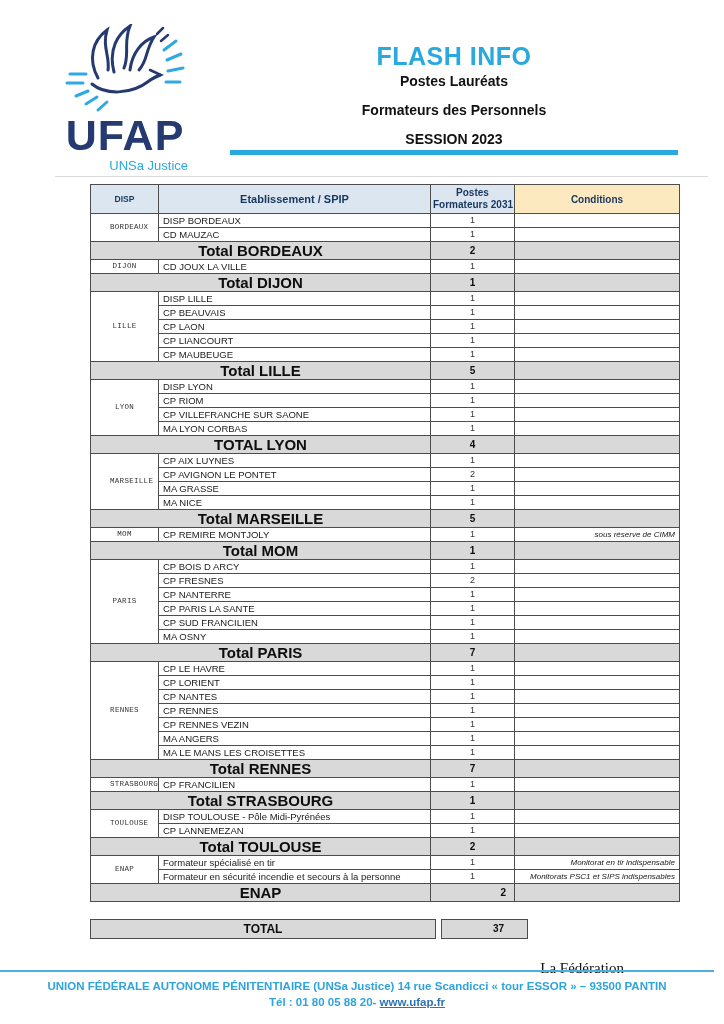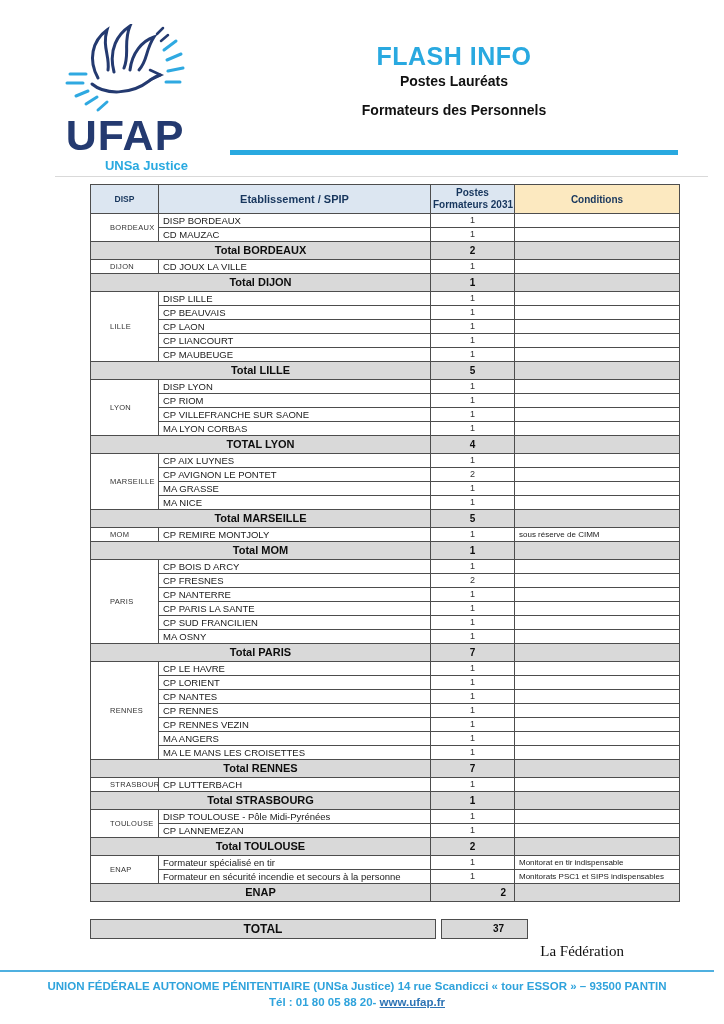--- a/index.html
+++ b/index.html
@@ -8,21 +8,21 @@
     background:#ffffff; overflow:hidden;
     font-family:"Liberation Sans", sans-serif; color:#222;
   }
 
   
   .header-area { position:relative; height:184px; }
 
   .logo { position:absolute; left:60px; top:24px; width:130px; text-align:center; }
   .logo svg { display:block; margin:0 auto; }
   .logo-word { font-size:43px; font-weight:bold; color:var(--brand-navy,#243a70); line-height:0.9; letter-spacing:1px; }
-  .logo-sub  { font-size:13px; font-weight:bold; color:var(--brand-cyan,#2fa9e1); text-align:right; padding-right:2px; margin-top:3px; }
+  .logo-sub  { font-size:13px; font-weight:normal; color:var(--brand-cyan,#2fa9e1); text-align:right; padding-right:2px; margin-top:3px; }
 
   .titleblock { position:absolute; left:230px; top:34px; width:448px; height:122px; text-align:center; }
   .flash-title { position:absolute; top:8px; left:0; right:0; font-size:25px; font-weight:bold; letter-spacing:0.5px; color:var(--brand-cyan,#29a9e0); }
   .subtitle1 { position:absolute; top:39px;  left:0; right:0; font-size:14px; font-weight:bold; color:#111; }
   .subtitle2 { position:absolute; top:68px;  left:0; right:0; font-size:14px; font-weight:bold; color:#111; }
   .subtitle3 { position:absolute; top:97px;  left:0; right:0; font-size:14px; font-weight:bold; color:#111; }
   .bluebar   { position:absolute; top:116px; left:0; right:0; height:5px; background:var(--brand-cyan,#29a9e0); }
 
   .faint-rule { position:absolute; left:55px; top:176px; width:653px; height:1px; background:#d9d9d9; }
 
@@ -30,44 +30,44 @@
   table.main { margin-left:90px; width:589px; border-collapse:collapse; table-layout:fixed; }
   table.main th, table.main td { border:1px solid #4d4d4d; overflow:hidden; white-space:nowrap; }
 
   thead th { background:var(--header-fill,#dce6f1); color:#17365d; font-weight:bold; vertical-align:middle; height:26px; padding:1px 2px; }
   th.c-disp   { font-size:8.5px; }
   th.c-etab   { font-size:11px; }
   th.c-postes { font-size:10px; line-height:12px; }
   th.c-cond   { font-size:10px; background:var(--conditions-fill,#fce9c0); }
 
   .data-row td { height:13px; line-height:13px; font-size:9.5px; padding:0 4px; background:#fff; }
-  td.disp-cell  { font-size:7.5px; color:#333; letter-spacing:0.3px; padding:0 19px; }
+  td.disp-cell  { font-size:7.5px; color:#333; text-align:center; letter-spacing:0.3px; padding:0 19px;font-family:Liberation Mono, monospace; }
   td.etab-cell  { text-align:left; color:#1a1a1a; }
   td.postes-cell{ text-align:center; font-size:9px; color:#333; }
-  td.cond-cell  { text-align:left; font-size:8px; color:#1a1a1a; }
+  td.cond-cell  { text-align:right; font-size:8px; font-style:italic; color:#1a1a1a; }
 
   .total-row td { height:15px; line-height:15px; background:var(--total-fill,#d9d9d9); }
-  td.total-label { text-align:center; font-size:11px; font-weight:bold; color:#0d0d0d;margin-left:28px; }
+  td.total-label { text-align:center; font-size:15px; font-weight:bold; color:#0d0d0d;margin-left:28px; }
   td.total-value { text-align:center; font-size:10px; font-weight:bold; color:#0d0d0d; }
   td.total-value.right { text-align:right; padding-right:8px; }
 
   
   .grand-total { margin:17px 0 0 90px; display:flex; }
   .gt-label {
     width:344px; height:18px; line-height:18px; background:var(--total-fill,#d9d9d9);
     border:1.5px solid #4d4d4d; text-align:center; font-size:12px; font-weight:bold; color:#0d0d0d;
   }
   .gt-gap { width:5px; }
   .gt-value {
     width:62px; height:18px; line-height:18px; background:var(--total-fill,#d9d9d9);
     border:1.5px solid #4d4d4d; text-align:right; padding-right:23px; font-size:10px; font-weight:bold; color:#0d0d0d;
   }
 
   
-  .signature { margin-top:4px; text-align:right; padding-right:100px;
+  .signature { margin-top:21px; text-align:right; padding-right:100px;
     font-family:"Liberation Serif", serif; font-size:15px; color:#111; }
 
   .footer { position:absolute; left:0; right:10px; top:970px; }
   .footer-rule { height:2px; background:#4fb0e0; }
   .footer-line1 { margin-top:8px; text-align:center; font-size:11.5px; font-weight:bold; color:var(--footer-blue,#2fa3dc); }
   .footer-line2 { margin-top:4px; text-align:center; font-size:11.5px; font-weight:bold; color:var(--footer-blue,#2fa3dc); }
   .footer-link { color:var(--link-blue,#2e74b5); text-decoration:underline; cursor:pointer; }
 </style>
 </head>
 <body>
@@ -102,20 +102,21 @@
         </g>
       </svg>
       <div class="logo-word">UFAP</div>
       <div class="logo-sub">UNSa Justice</div>
     </div>
 
     <div class="titleblock">
       <div class="flash-title">FLASH INFO</div>
       <div class="subtitle1">Postes Lauréats</div>
       <div class="subtitle2">Formateurs des Personnels</div>
+      <div class="subtitle3">SESSION 2023</div>
       <div class="bluebar"></div>
     </div>
 
     <div class="faint-rule"></div>
   </div>
 
   <table class="main">
     <colgroup>
         <col style="width:68px">
         <col style="width:272px">
@@ -324,21 +325,21 @@
           <td class="postes-cell">1</td>
           <td class="cond-cell"></td>
         </tr>
         <tr class="total-row">
           <td class="total-label" colspan="2">Total RENNES</td>
           <td class="total-value">7</td>
           <td class="total-cond"></td>
         </tr>
         <tr class="data-row">
           <td class="disp-cell" rowspan="1">STRASBOURG</td>
-          <td class="etab-cell">CP LUTTERBACH</td>
+          <td class="etab-cell">CP FRANCILIEN</td>
           <td class="postes-cell">1</td>
           <td class="cond-cell"></td>
         </tr>
         <tr class="total-row">
           <td class="total-label" colspan="2">Total STRASBOURG</td>
           <td class="total-value">1</td>
           <td class="total-cond"></td>
         </tr>
         <tr class="data-row">
           <td class="disp-cell" rowspan="2">TOULOUSE</td>

